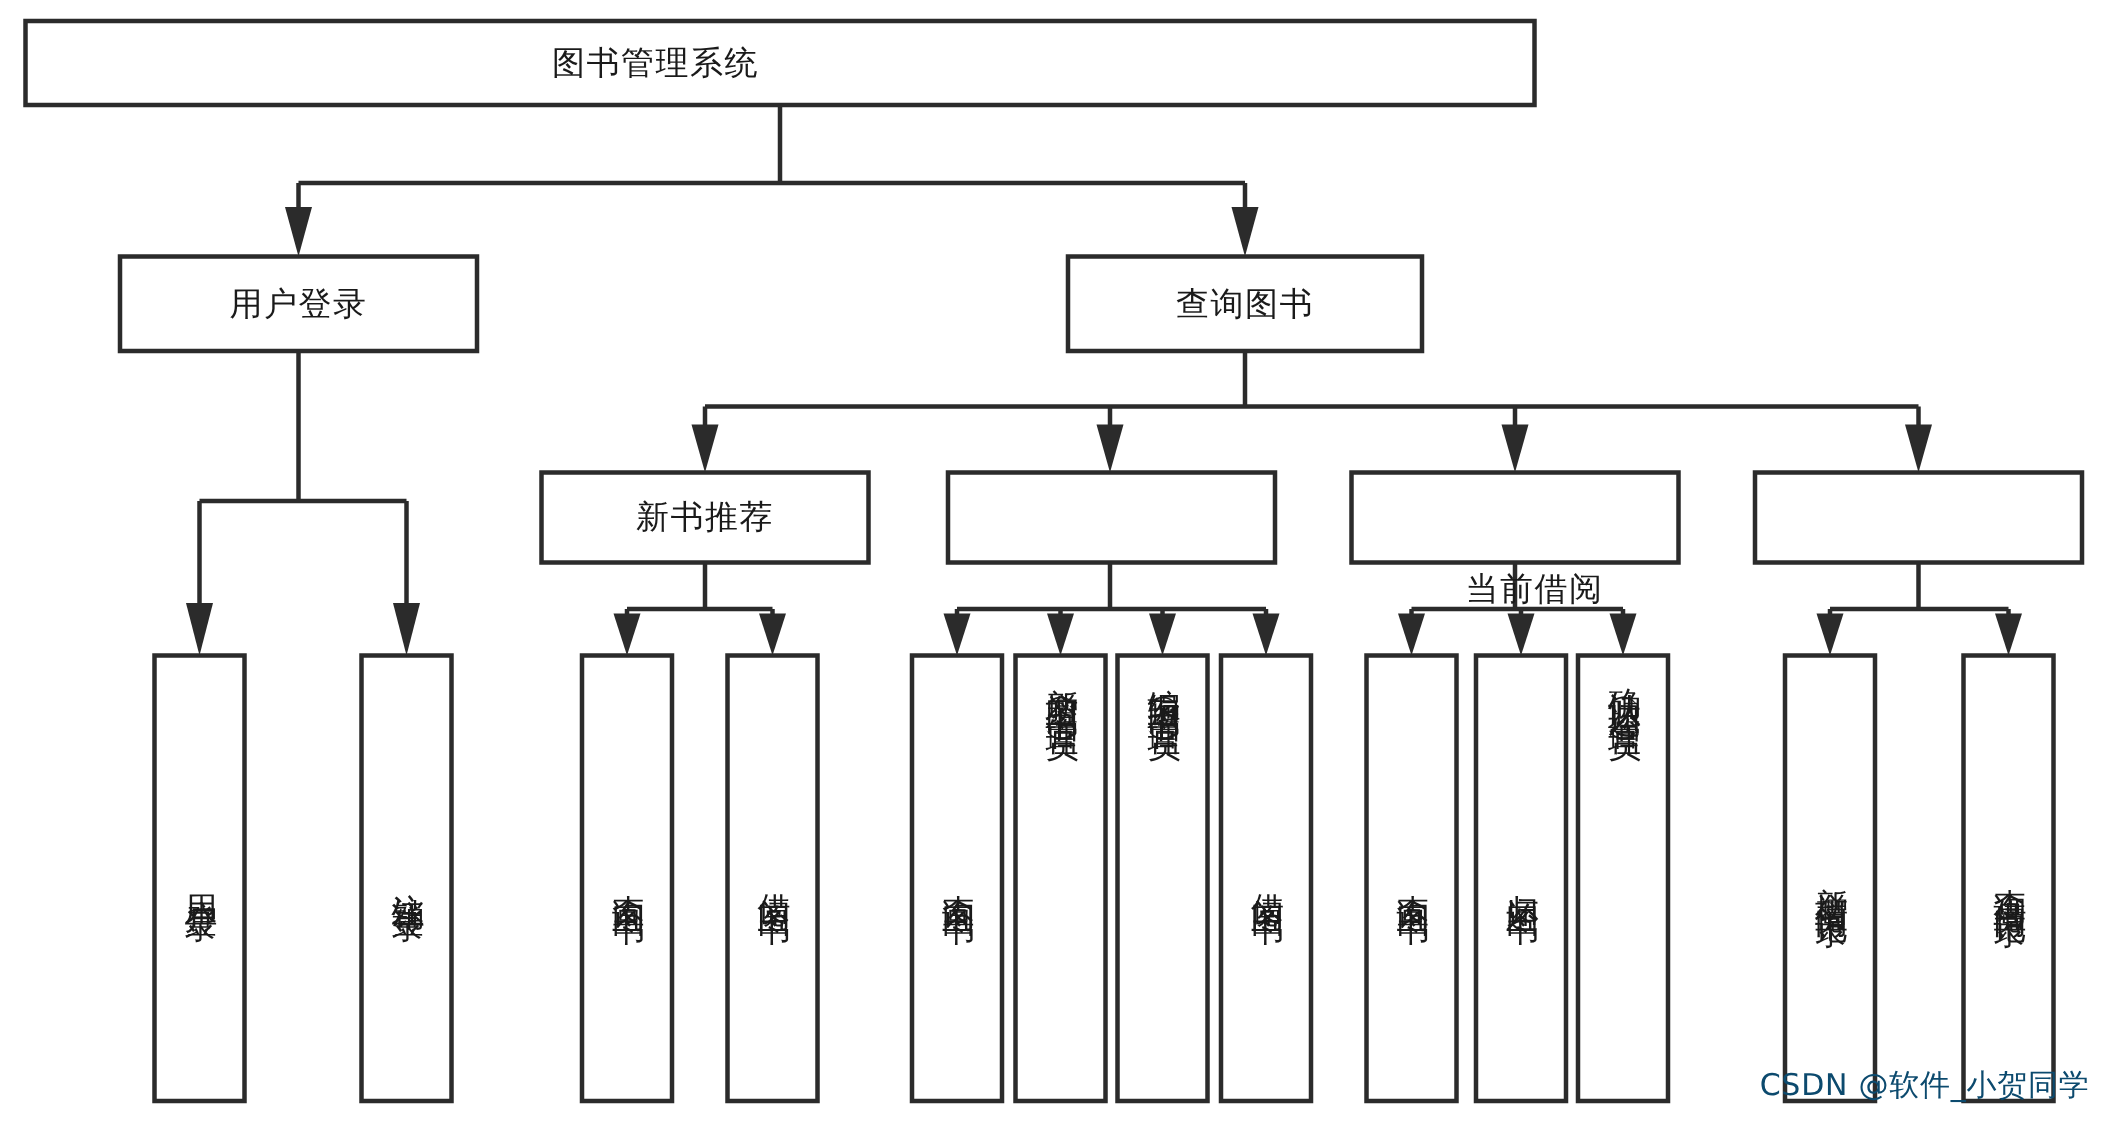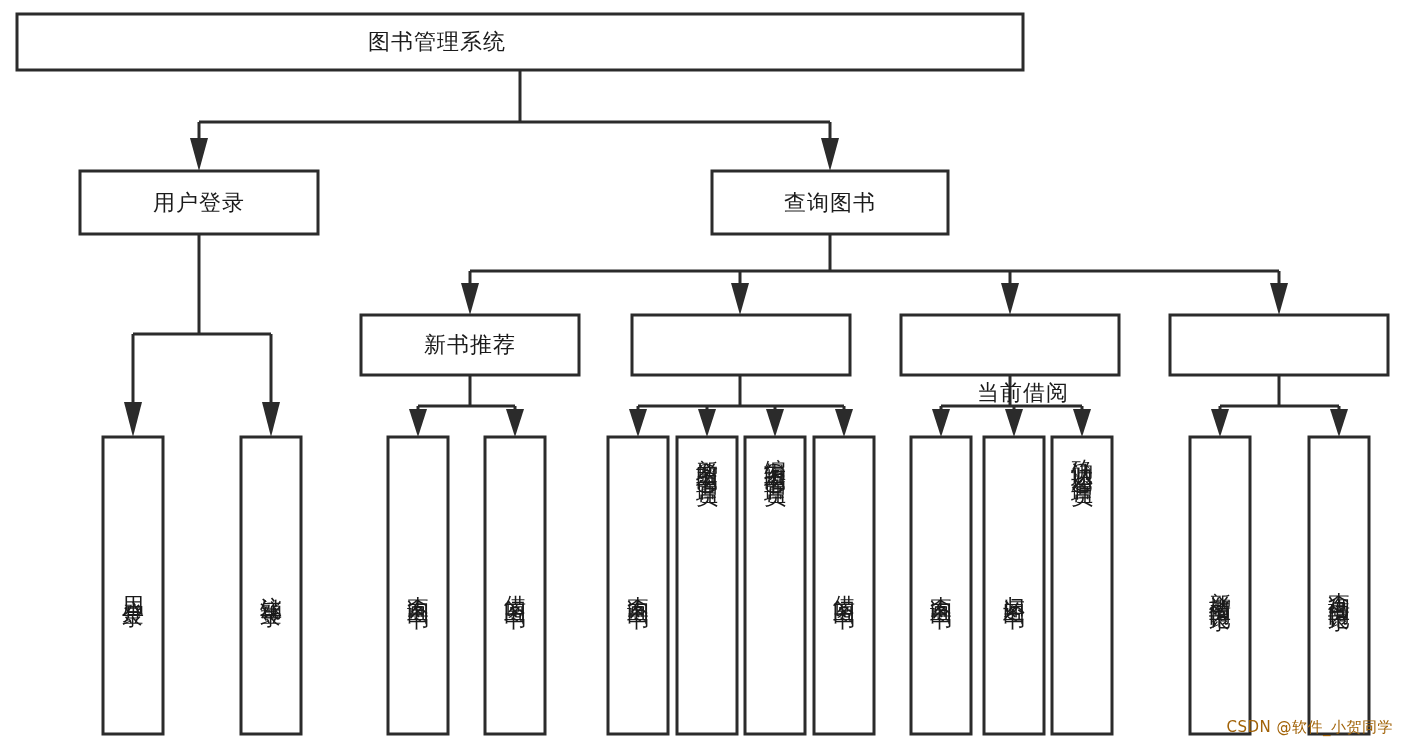--- a/index.html
+++ b/index.html
@@ -71,22 +71,22 @@
     font-size: 22px;
     color: #1a1a1a;
     white-space: nowrap;
     letter-spacing: 1px;
   }
   #watermark {
     position: absolute;
     right: 12px;
     bottom: 10px;
     font-family: "DejaVu Sans", "Liberation Sans", sans-serif;
-    font-size: 15px;
-    color: #a16207;
+    font-size: 20px;
+    color: #0c4a6e;
     white-space: nowrap;
     letter-spacing: 0.5px;
   }
 </style>
 </head>
 <body>
 
 <div id="diagram-root">
 
   <svg id="tree-svg" viewBox="0 0 1405 747" xmlns="http://www.w3.org/2000/svg">

